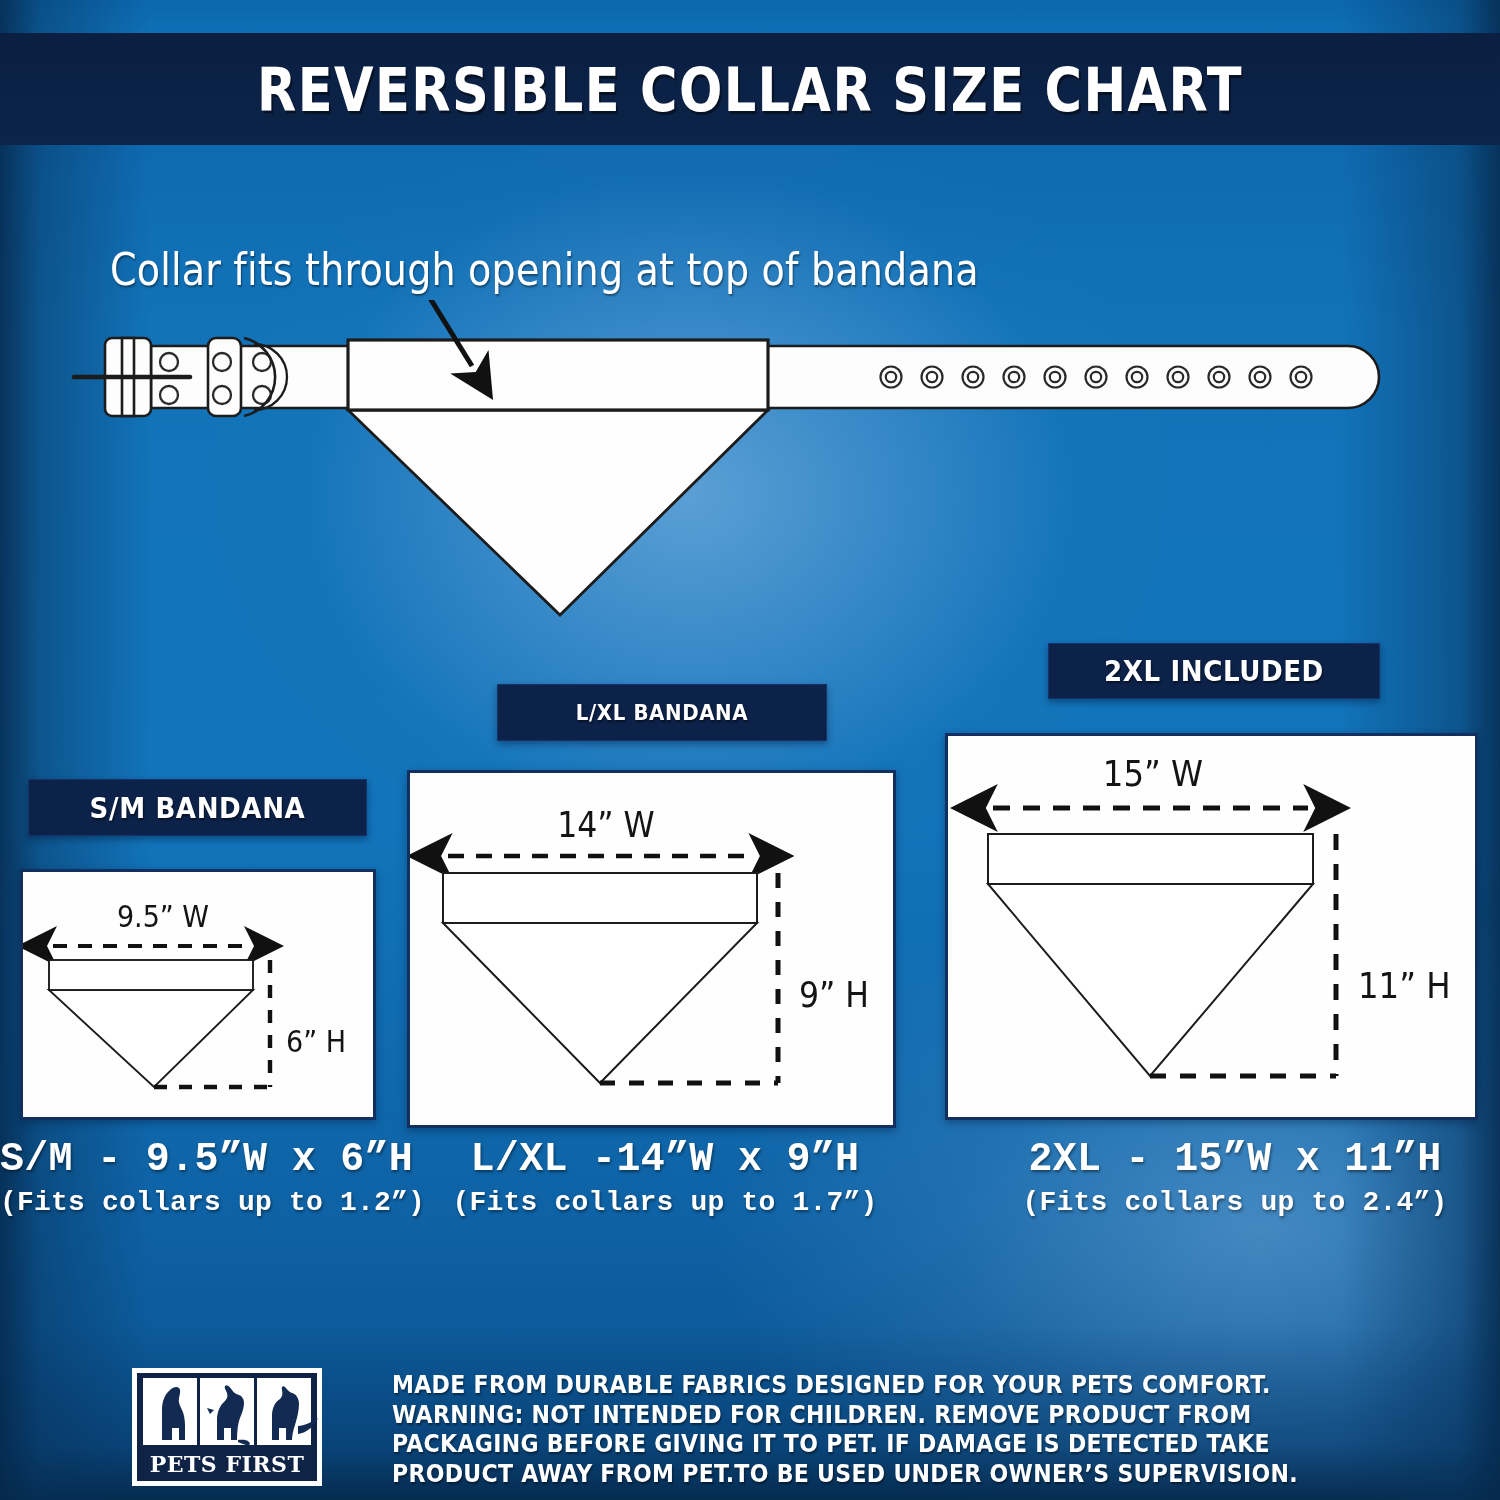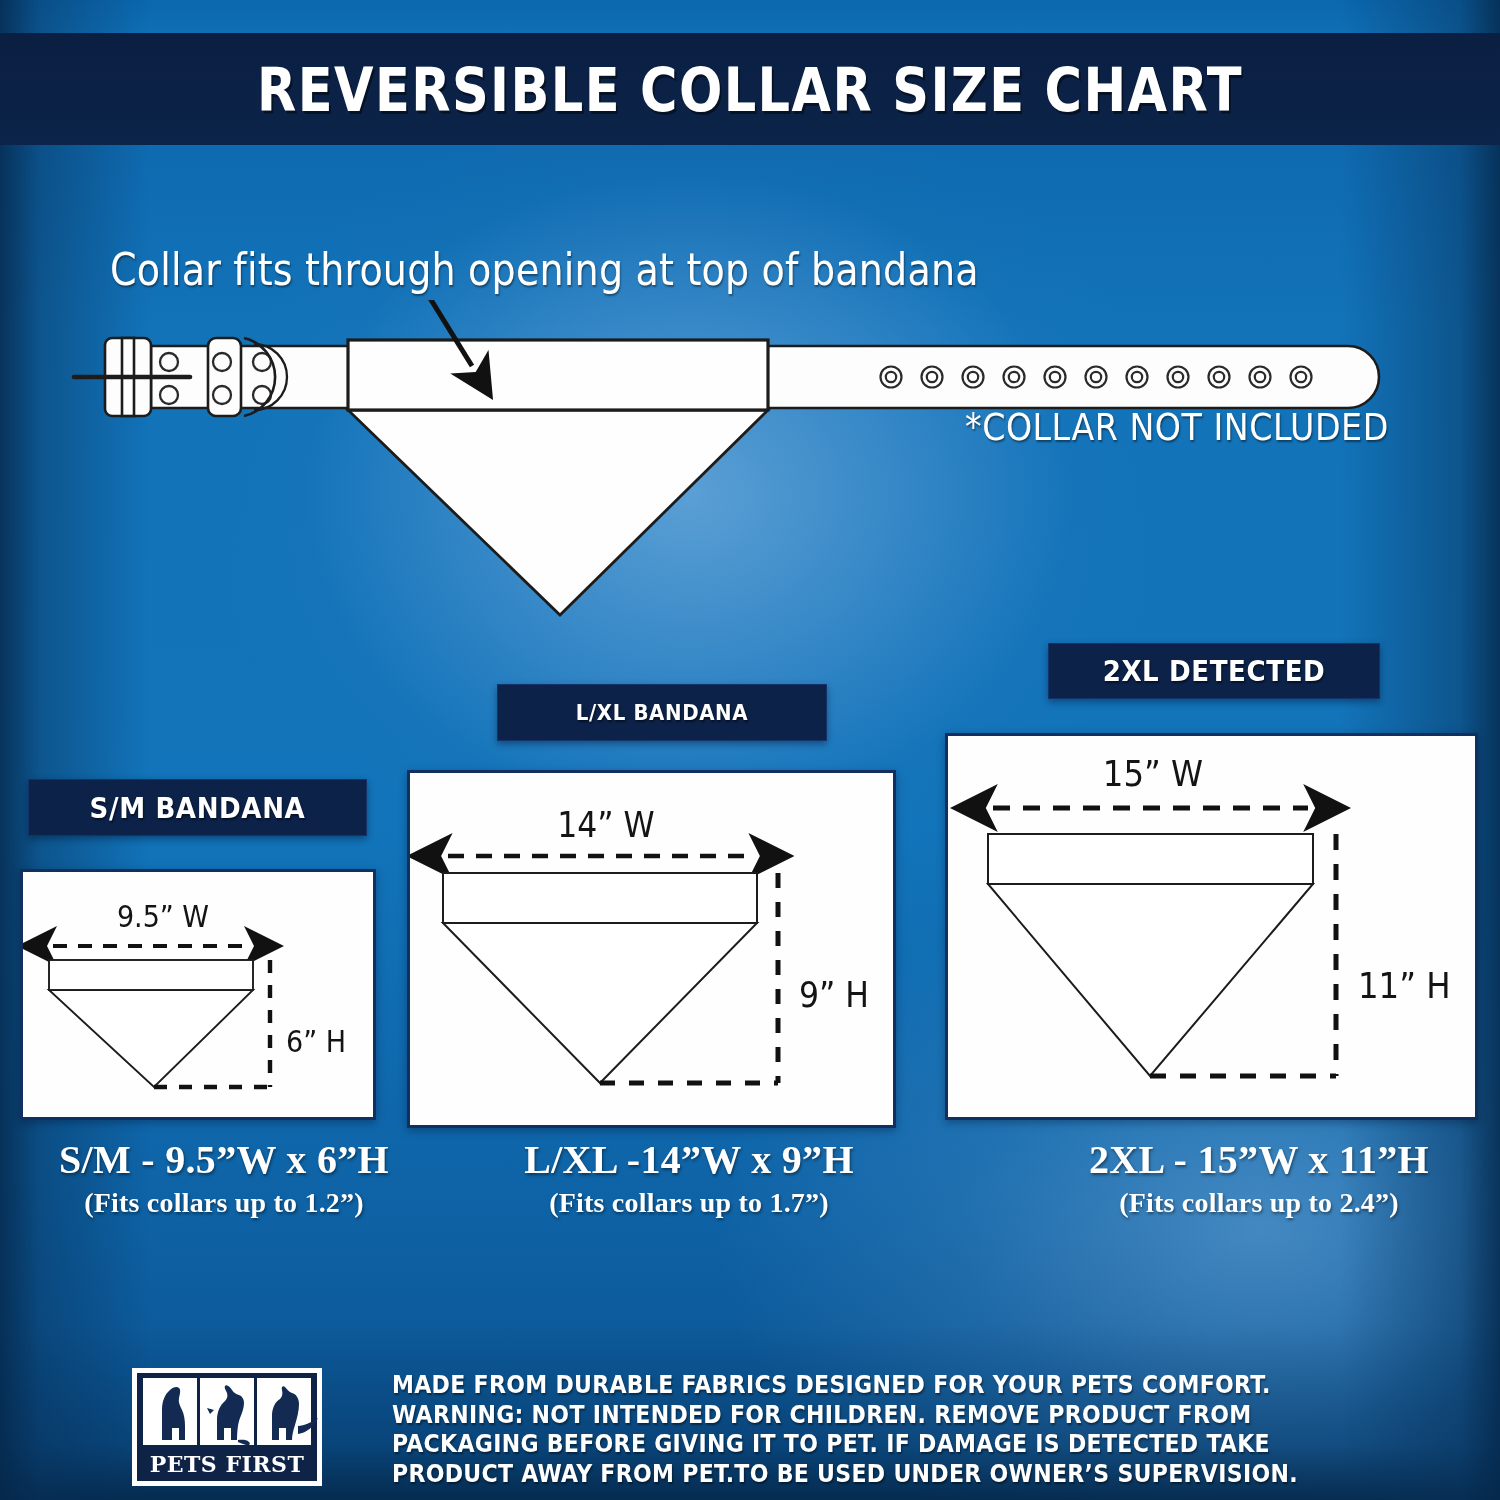--- a/index.html
+++ b/index.html
@@ -61,23 +61,22 @@
     display:flex;align-items:center;justify-content:center;
     color:#fff;font-weight:700;letter-spacing:.6px;
     font-family:"DejaVu Sans Condensed","Liberation Sans Narrow","Liberation Sans",sans-serif;
     text-shadow:1px 2px 2px rgba(0,0,0,.5);
     box-shadow:0 3px 7px rgba(0,20,50,.45);
     white-space:nowrap;
   }
   .whitebox{position:absolute;background:#fefefe;border:3px solid #12305f;box-shadow:0 3px 8px rgba(0,18,45,.35);}
   .caption{
     position:absolute;text-align:center;color:#fff;white-space:nowrap;
-    font-family:Liberation Serif, serif;
+    font-family:Liberation Mono, monospace;
     text-shadow:1px 2px 3px rgba(0,0,0,.45);
-    padding-left:24px;
   }
   .cap-main{font-size:40px;line-height:46px;font-weight:700;letter-spacing:.3px;}
   .cap-sub{font-size:28px;line-height:34px;font-weight:700;letter-spacing:.2px;}
   
   .logo{position:absolute;left:132px;top:1368px;z-index:6;}
   .legal{
     position:absolute;left:392px;top:1370px;width:1020px;z-index:6;
     color:#fff;font-size:24.5px;line-height:29.5px;font-weight:700;letter-spacing:.3px;
     font-family:"DejaVu Sans Condensed","Liberation Sans Narrow","Liberation Sans",sans-serif;
     text-shadow:1px 2px 2px rgba(0,0,0,.45);
@@ -157,21 +156,20 @@
 
       <g>
         <polygon points="348,110 768,110 560,315" fill="#fefefe" stroke="#1c1c1c" stroke-width="2.8"></polygon>
         <rect x="348" y="40" width="420" height="70" fill="#fefefe" stroke="#1c1c1c" stroke-width="3.2"></rect>
       </g>
 
       <line x1="420" y1="-18" x2="472" y2="66" stroke="#111" stroke-width="5" marker-end="url(#arrowhead)"></line>
     </svg>
   </div>
 
-  <div class="notincluded">*COLLAR NOT INCLUDED</div>
 
   <div class="card">
     <div class="badge" style="left:28px;top:779px;width:337px;height:55px;font-size:29px;">S/M BANDANA</div>
     <div class="whitebox" style="left:20px;top:869px;width:350px;height:245px;">
       <svg width="344" height="239" viewBox="0 0 344 239">
         <defs>
           <marker id="ahL-s" markerWidth="10" markerHeight="10" refX="9" refY="5" orient="auto">
             <path d="M10,0 L0,5 L10,10 L7.5,5 Z" fill="#111"></path>
           </marker>
           <marker id="ahR-s" markerWidth="10" markerHeight="10" refX="1" refY="5" orient="auto">
@@ -210,21 +208,21 @@
         <line x1="368" y1="100" x2="368" y2="310" stroke="#111" stroke-width="5" stroke-dasharray="15,14"></line>
         <line x1="190" y1="310" x2="368" y2="310" stroke="#111" stroke-width="5" stroke-dasharray="15,14"></line>
         <text x="389" y="234" font-family="'DejaVu Sans Condensed','Liberation Sans',sans-serif" font-size="35" fill="#141414">9” H</text>
       </svg>
     </div>
     <div class="caption cap-main" style="left:430px;top:1137px;width:470px;">L/XL -14”W x 9”H</div>
     <div class="caption cap-sub" style="left:430px;top:1186px;width:470px;">(Fits collars up to 1.7”)</div>
   </div>
 
   <div class="card">
-    <div class="badge" style="left:1048px;top:643px;width:330px;height:54px;font-size:29px;">2XL DETECTED</div>
+    <div class="badge" style="left:1048px;top:643px;width:330px;height:54px;font-size:29px;">2XL INCLUDED</div>
     <div class="whitebox" style="left:945px;top:733px;width:527px;height:381px;">
       <svg width="521" height="375" viewBox="0 0 521 375">
         <defs>
           <marker id="ahL-x" markerWidth="10" markerHeight="10" refX="9" refY="5" orient="auto">
             <path d="M10,0 L0,5 L10,10 L7.5,5 Z" fill="#111"></path>
           </marker>
           <marker id="ahR-x" markerWidth="10" markerHeight="10" refX="1" refY="5" orient="auto">
             <path d="M0,0 L10,5 L0,10 L2.5,5 Z" fill="#111"></path>
           </marker>
         </defs>

